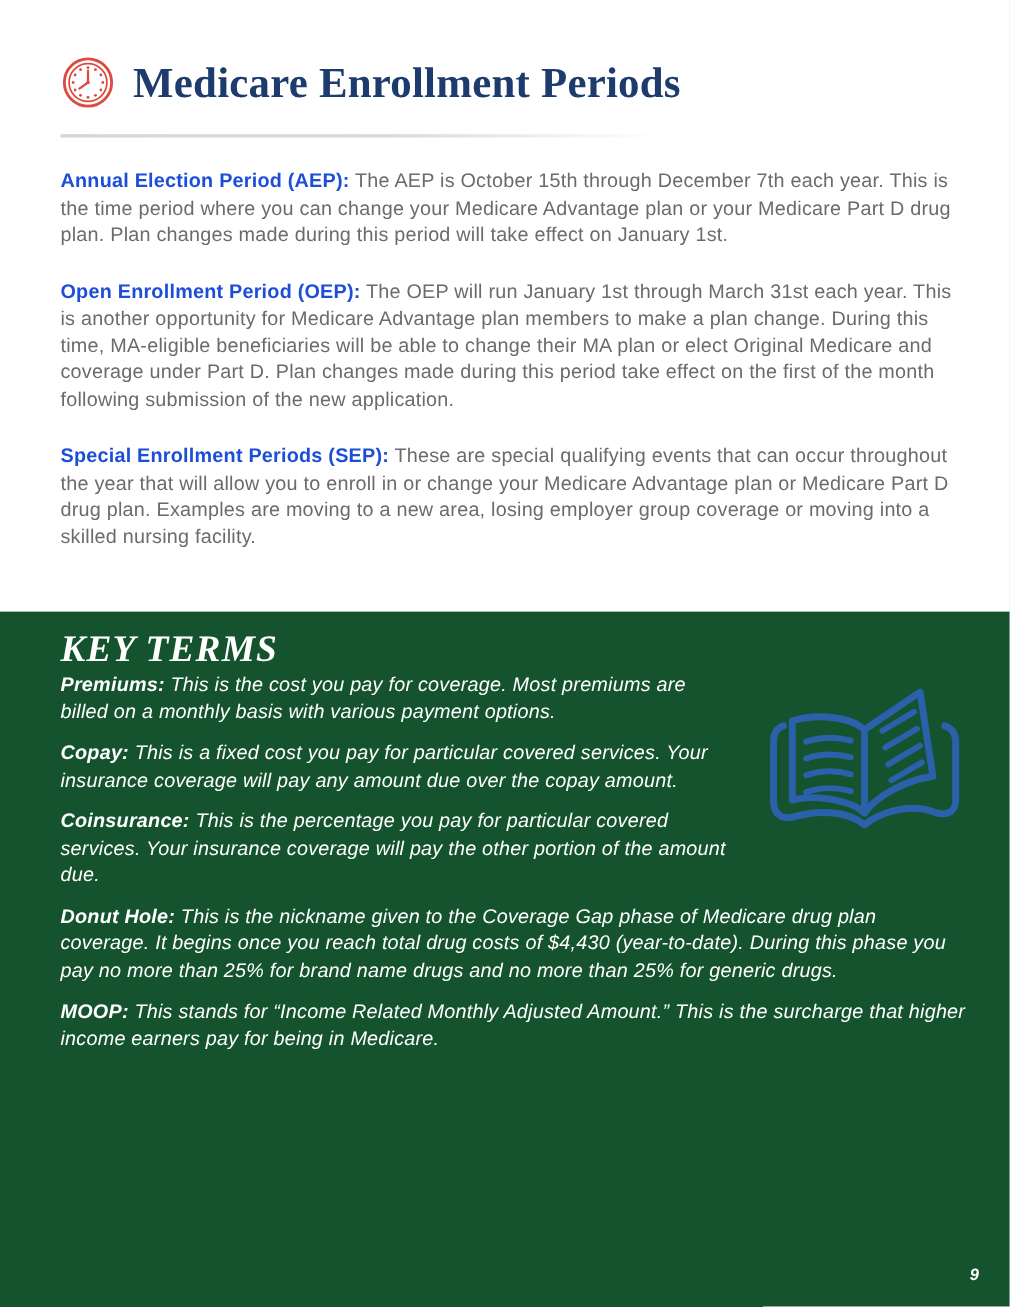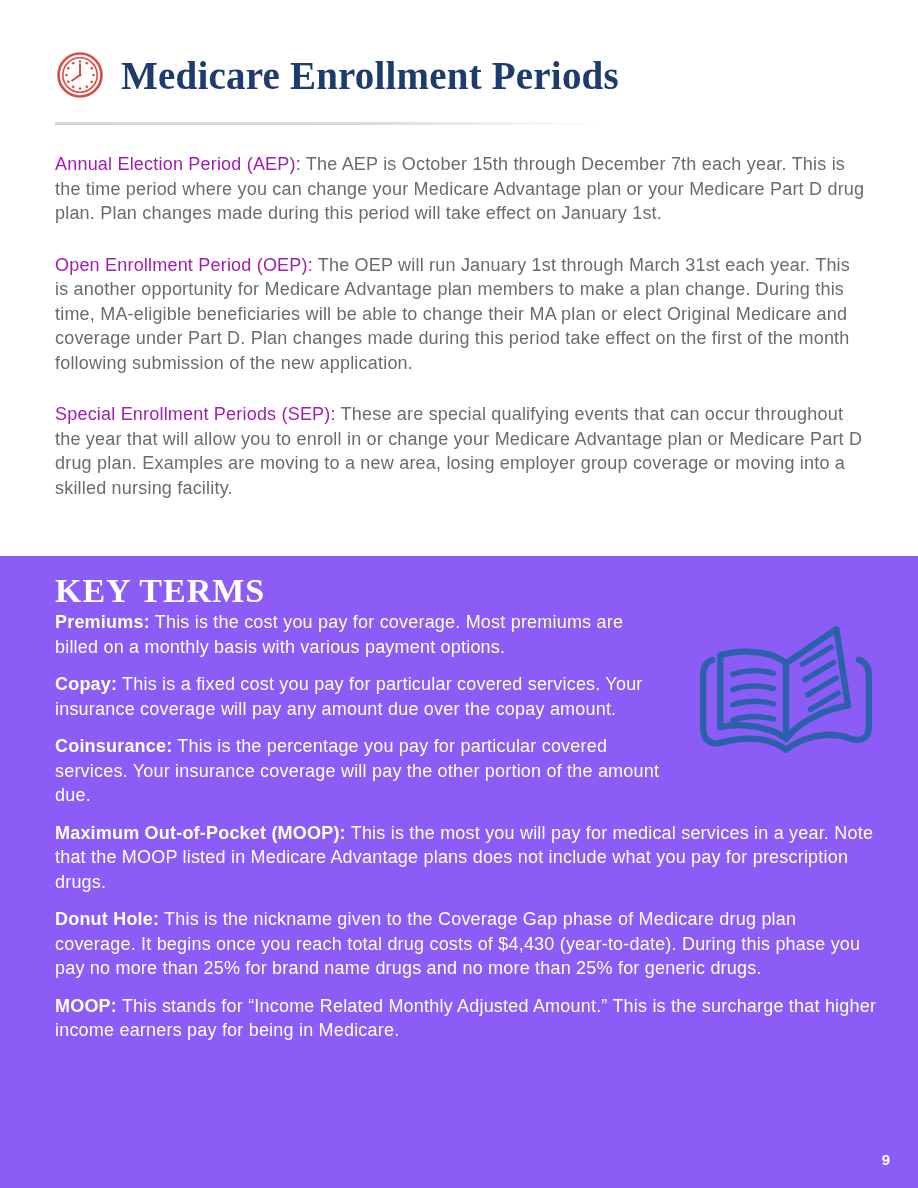--- a/index.html
+++ b/index.html
@@ -28,27 +28,28 @@
     height:3px;width:545px;
     background:linear-gradient(to right,#d6d6d3 0%,#d9d9d6 55%,rgba(217,217,214,0) 100%);
   }
   .period-para{
     margin:27px 0 0 0;
     font-size:18px;
     line-height:24.5px;
     letter-spacing:0.2px;
     color:#6a6b6e;
   }
-  .period-para strong{color:#a21caf;font-weight:400;}
+  .period-para strong{color:#1d4ed8;font-weight:700;}
   
   .key-terms-section{
     position:absolute;left:0;right:0;top:556px;bottom:0;
-    background:#8b5cf6;
+    background:#14532d;
     padding:16px 38px 0 55px;
     box-sizing:border-box;
+    font-style:italic;
   }
   .key-terms-heading{
     margin:0;
     font-family:"Liberation Serif", serif;
     font-weight:700;
     font-size:34px;
     letter-spacing:1px;
     color:#ffffff;
   }
   .terms-flow{}
@@ -169,24 +170,20 @@
         <strong>Copay:</strong>
         <span>This is a fixed cost you pay for particular covered services. Your insurance coverage will pay any amount due over the copay amount.</span>
       </p>
 
       <p class="term-para">
         <strong>Coinsurance:</strong>
         <span>This is the percentage you pay for particular covered services. Your insurance coverage will pay the other portion of the amount due.</span>
       </p>
 
 
-      <p class="term-para">
-        <strong>Maximum Out-of-Pocket (MOOP):</strong>
-        <span>This is the most you will pay for medical services in a year. Note that the MOOP listed in Medicare Advantage plans does not include what you pay for prescription drugs.</span>
-      </p>
 
       <p class="term-para">
         <strong>Donut Hole:</strong>
         <span>This is the nickname given to the Coverage Gap phase of Medicare drug plan coverage. It begins once you reach total drug costs of $4,430 (year-to-date). During this phase you pay no more than 25% for brand name drugs and no more than 25% for generic drugs.</span>
       </p>
 
       <p class="term-para">
         <strong>MOOP:</strong>
         <span>This stands for “Income Related Monthly Adjusted Amount.” This is the surcharge that higher income earners pay for being in Medicare.</span>
       </p>

